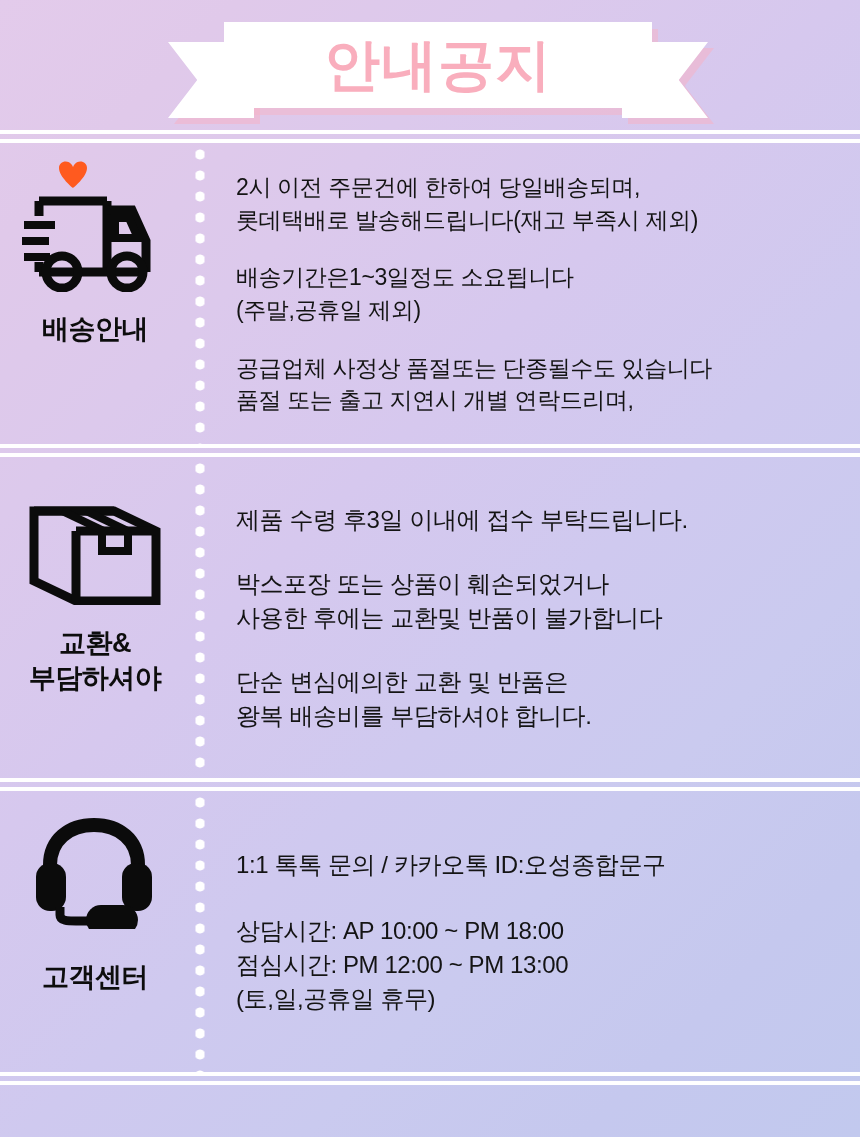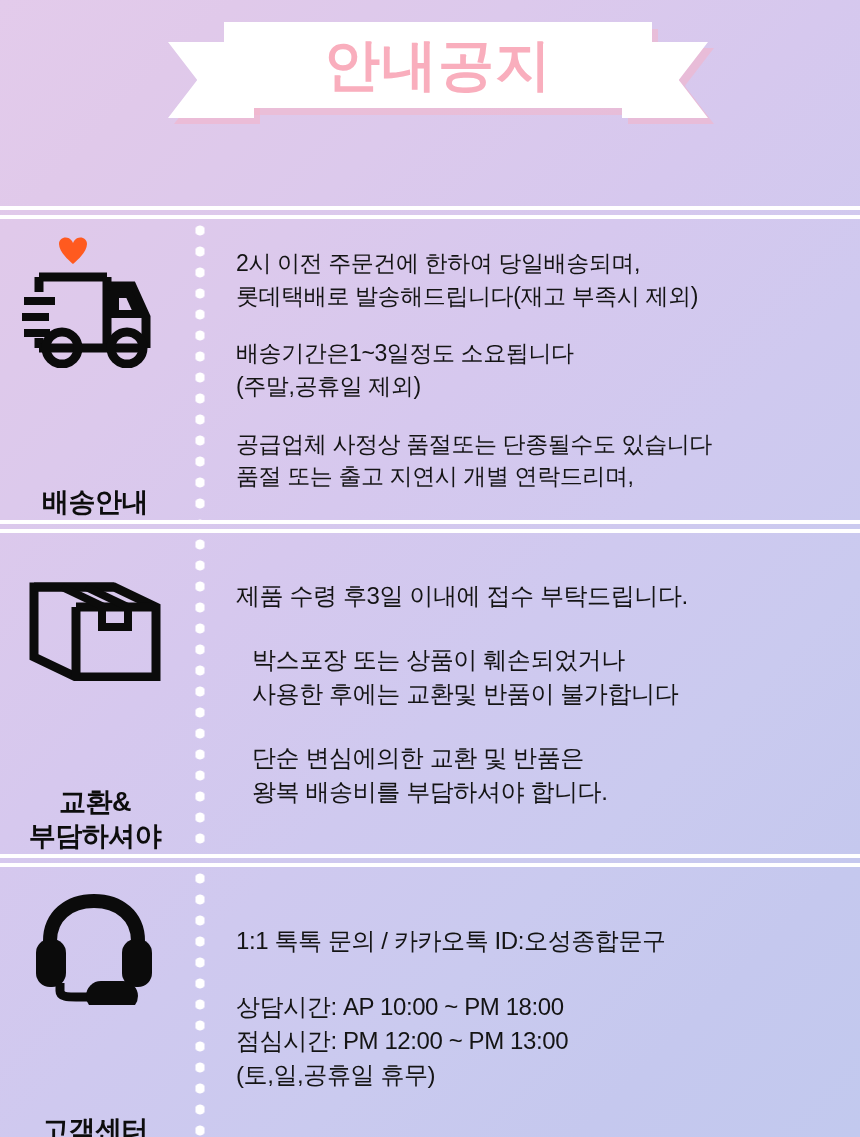--- a/index.html
+++ b/index.html
@@ -25,21 +25,21 @@
         #cfc9ef 58%,
         #cacaef 72%,
         #c5c8ee 86%,
         #c2c9ee 100%);
     overflow: hidden;
   }
 
   
   .header-zone {
     position: relative;
-    height: 206px;
+    height: 130px;
     text-align: right;
   }
   .ribbon-wrap {
     position: absolute;
     left: 168px;
     top: 22px;
     width: 540px;
     height: 97px;
   }
   .ribbon-tail {
@@ -129,21 +129,21 @@
   .sec-delivery  { height: 300px; }
   .sec-exchange  { height: 320px; }
   .sec-service   { height: 280px; }
 
   .icon-col {
     width: 190px;
     flex: 0 0 190px;
     display: flex;
     flex-direction: column;
     align-items: center;
-    justify-content: space-between;
+    justify-content: flex-start;
     padding-top: 6px;
     box-sizing: border-box;
   }
   .icon-box {
     display: flex;
     align-items: center;
     justify-content: center;
     height: 150px;
   }
   .icon-label {
@@ -184,21 +184,21 @@
   .para {
     font-size: 23px;
     color: #141414;
     line-height: 1.42;
     letter-spacing: -0.4px;
   }
   .para + .para { margin-top: 25px; }
   .para .line { display: block; white-space: nowrap; }
 
   .sec-exchange .para { font-size: 24px; }
-  .sec-exchange .para + .para { margin-top: 30px; margin-left: 16px; }
+  .sec-exchange .para + .para { margin-top: 30px; }
   .sec-service .para { font-size: 24px; }
   .sec-service .para + .para { margin-top: 32px; }
 
   .bottom-spacer { height: 22px; }
 </style>
 </head>
 <body>
 
 <div class="notice-board">
 

